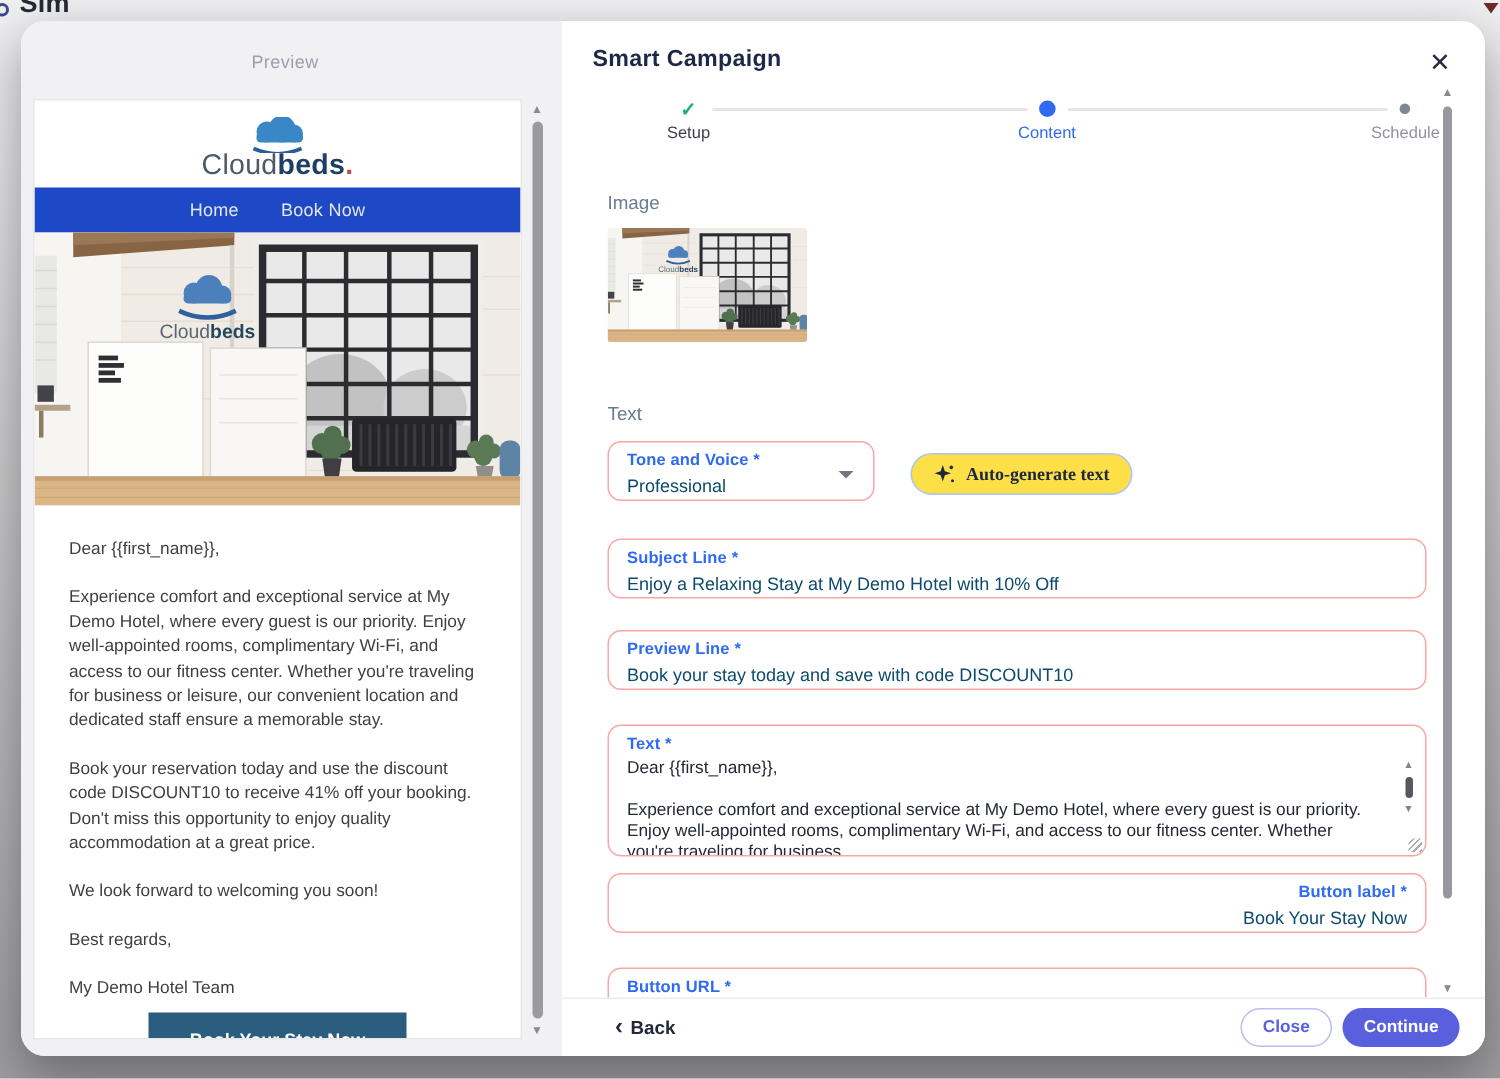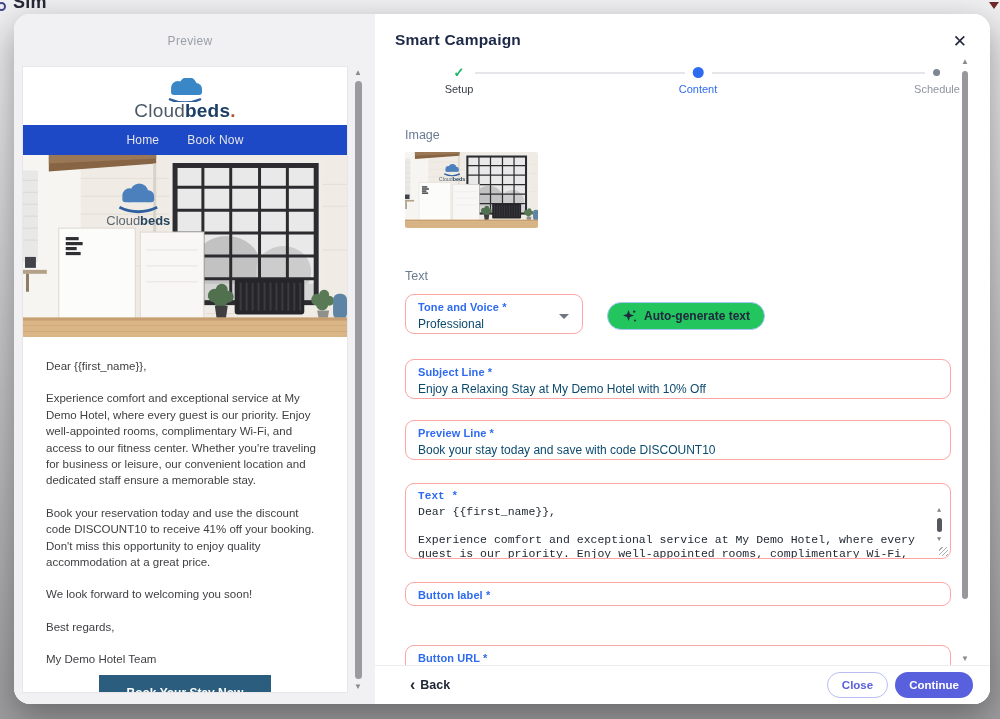--- a/index.html
+++ b/index.html
@@ -59,21 +59,21 @@
   .step.todo .step-label { color:#8d94a0; }
 
   .section-label { position:absolute; left:30px; font-size:12.5px; color:#6a7b91; }
   .thumb-img { position:absolute; left:30px; top:138px; width:133px; height:76px; border-radius:2px; overflow:hidden; cursor:pointer; }
 
   .fieldbox { position:absolute; left:30px; width:546px; background:#fff; border:1px solid #fca5a5; border-radius:9px; padding:6px 12px; overflow:hidden; }
   .fieldbox .f-label { font-size:11px; font-weight:bold; color:#2e6bf0; letter-spacing:.1px; }
   .fieldbox .f-value { font-size:12px; color:#0c4a6e; margin-top:4px; white-space:nowrap; }
   .tone-box { width:178px; height:40px; cursor:pointer; }
   .caret { position:absolute; right:13px; top:19px; width:0; height:0; border-left:5px solid transparent; border-right:5px solid transparent; border-top:5px solid #6f7680; }
-  .auto-btn { position:absolute; left:232px; top:288px; height:28px; border-radius:15px; border:1px solid #a9c4f8; background:#22c55e; display:flex; align-items:center; gap:7px; padding:0 14px; cursor:pointer; }
+  .auto-btn { position:absolute; left:232px; top:288px; height:28px; border-radius:15px; border:1px solid #a9c4f8; background:#fde047; display:flex; align-items:center; gap:7px; padding:0 14px; cursor:pointer;font-family:Liberation Serif, serif; }
   .auto-btn .ag-label { font-size:12px; font-weight:bold; color:#20283e; }
 
   .textarea-content { margin-top:3px; font-size:11.5px; line-height:14px; color:#222934; white-space:pre-wrap; padding-right:22px; }
   .ta-scroll { position:absolute; right:5px; top:22px; width:12px; display:flex; flex-direction:column; align-items:center; }
   .ta-scroll .scroll-arrow { font-size:7px; color:#81858c; line-height:9px; }
   .ta-thumb { width:5px; height:14px; background:#55595f; border-radius:3px; margin:3px 0; cursor:pointer; }
   .resize-grip { position:absolute; right:2px; bottom:2px; width:9px; height:9px; cursor:nwse-resize;
     background:repeating-linear-gradient(135deg, transparent 0 2px, #a8adb4 2px 3px); }
 
   .form-footer { position:absolute; left:0; right:0; bottom:0; height:39px; background:#fff; border-top:1px solid #ececef; display:flex; align-items:center; padding:0 17px 0 35px; }
@@ -298,34 +298,34 @@
     <div class="fieldbox" style="top:345px; height:40px;">
       <div class="f-label">Subject Line *</div>
       <div class="f-value">Enjoy a Relaxing Stay at My Demo Hotel with 10% Off</div>
     </div>
 
     <div class="fieldbox" style="top:406px; height:40px;">
       <div class="f-label">Preview Line *</div>
       <div class="f-value">Book your stay today and save with code DISCOUNT10</div>
     </div>
 
-    <div class="fieldbox" style="top:469px; height:76px;font-family:Liberation Mono, monospace;">
+    <div class="fieldbox" style="top:469px; height:88px;">
       <div class="f-label">Text *</div>
       <div class="textarea-content">Dear {{first_name}},
 
 Experience comfort and exceptional service at My Demo Hotel, where every guest is our priority. Enjoy well-appointed rooms, complimentary Wi-Fi, and access to our fitness center. Whether you're traveling for business</div>
       <div class="ta-scroll">
         <span class="scroll-arrow">▲</span>
         <div class="ta-thumb"></div>
         <span class="scroll-arrow">▼</span>
       </div>
       <div class="resize-grip"></div>
     </div>
 
-    <div class="fieldbox" style="top:568px; height:24px;">
+    <div class="fieldbox" style="top:568px; height:40px;text-align:right;">
       <div class="f-label">Button label *</div>
       <div class="f-value">Book Your Stay Now</div>
     </div>
 
     <div class="fieldbox" style="top:631px; height:40px;">
       <div class="f-label">Button URL *</div>
       <div class="f-value"></div>
     </div>
 
     <div class="v-scroll form-scroll">

